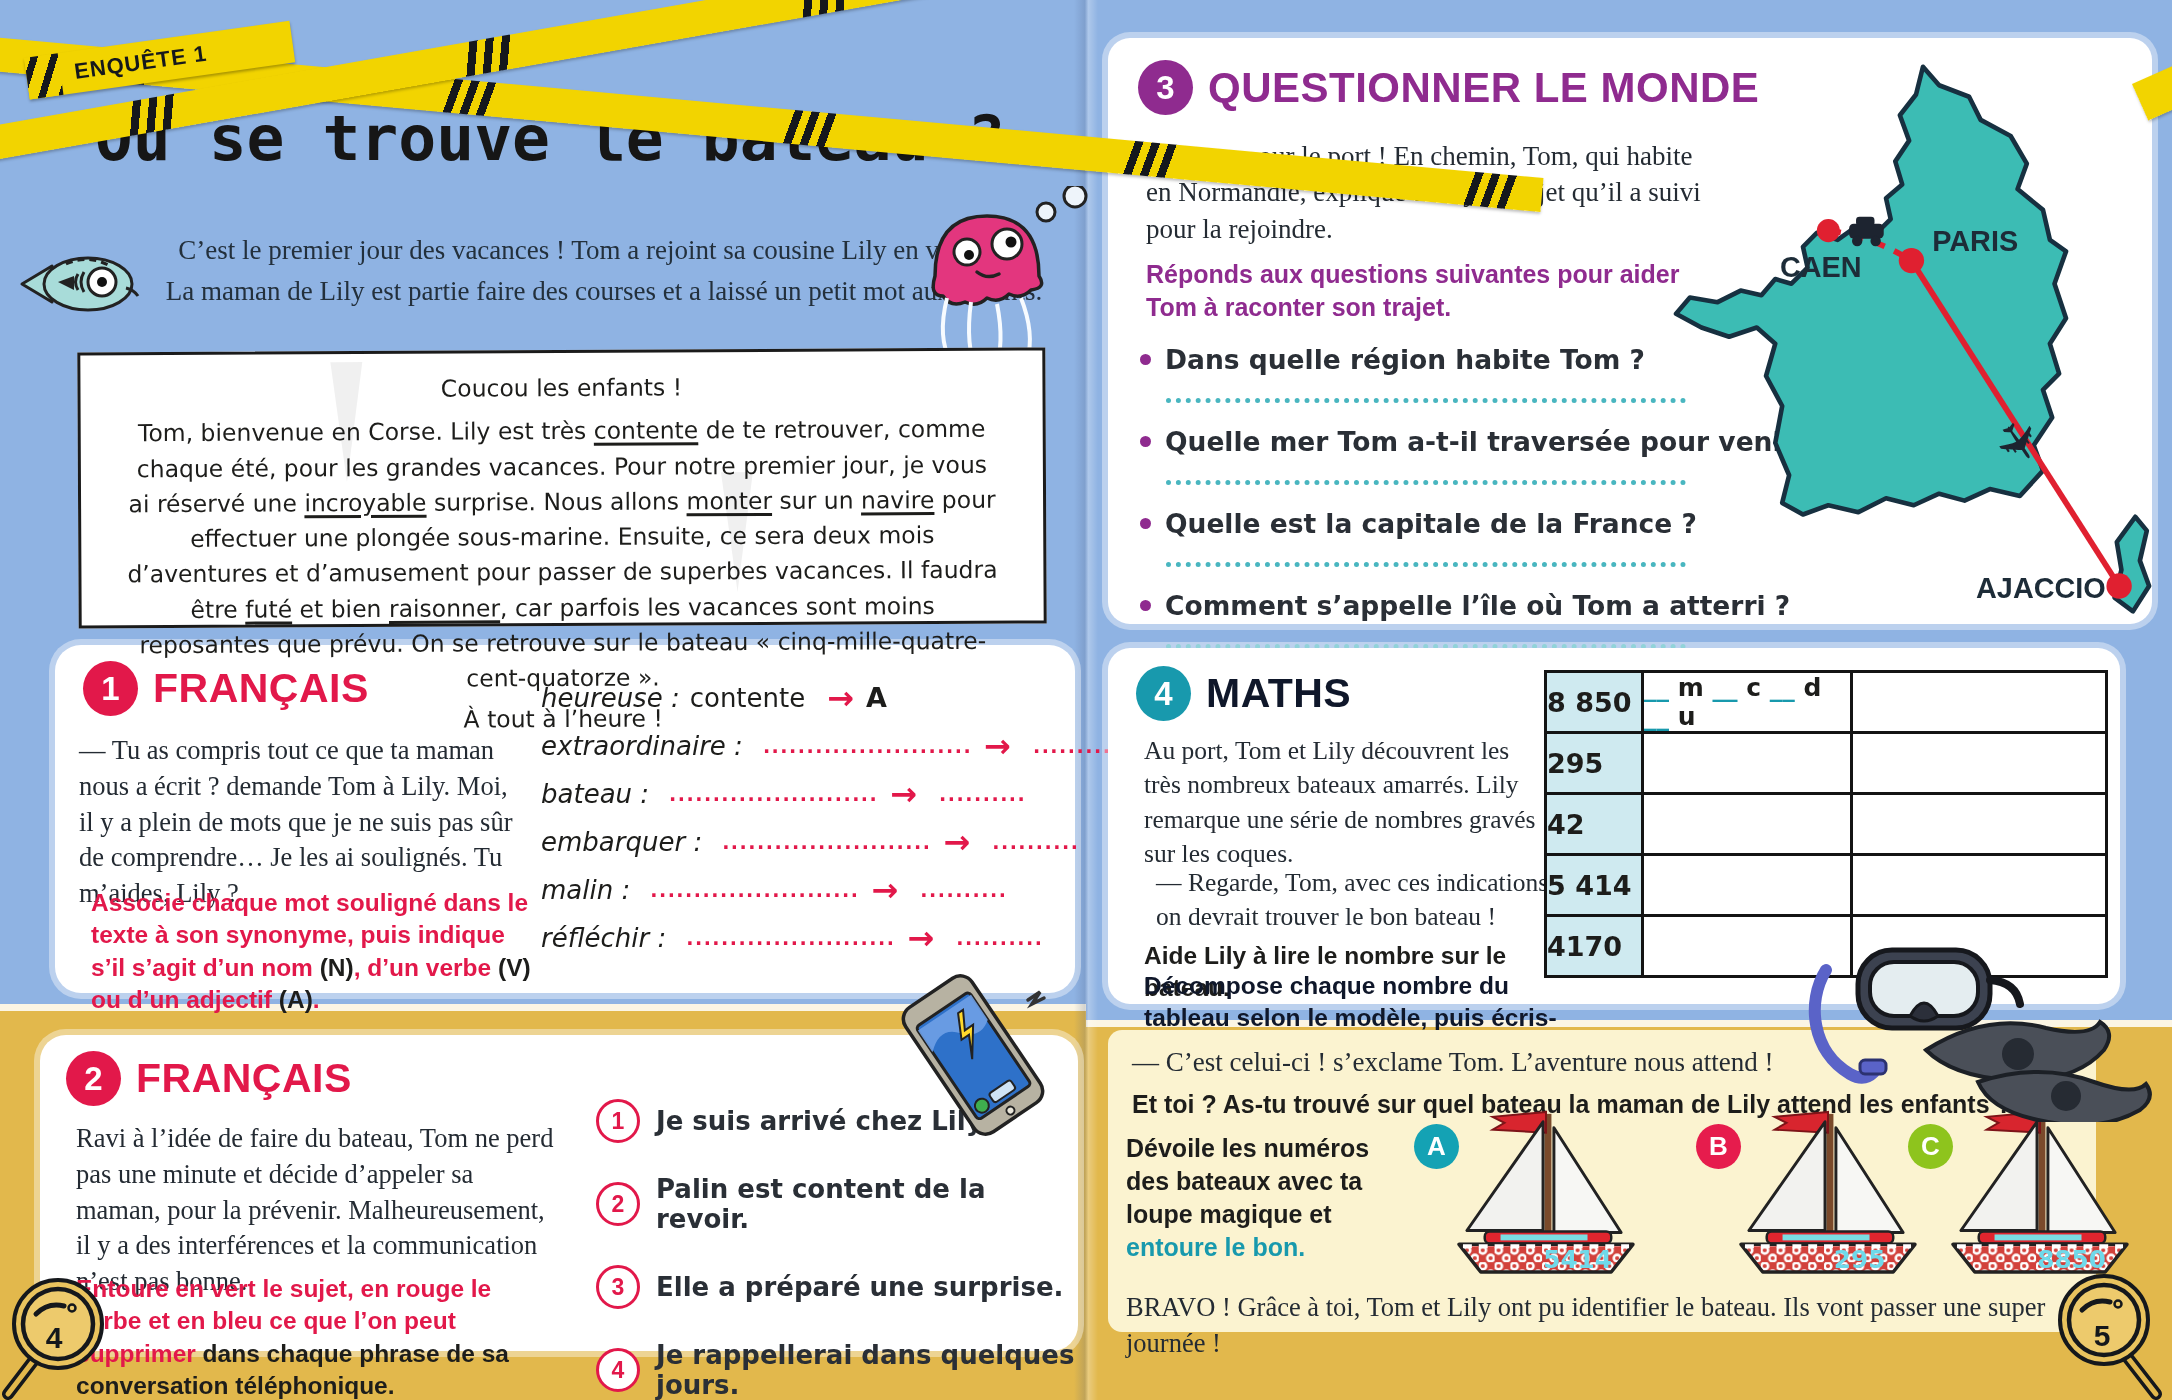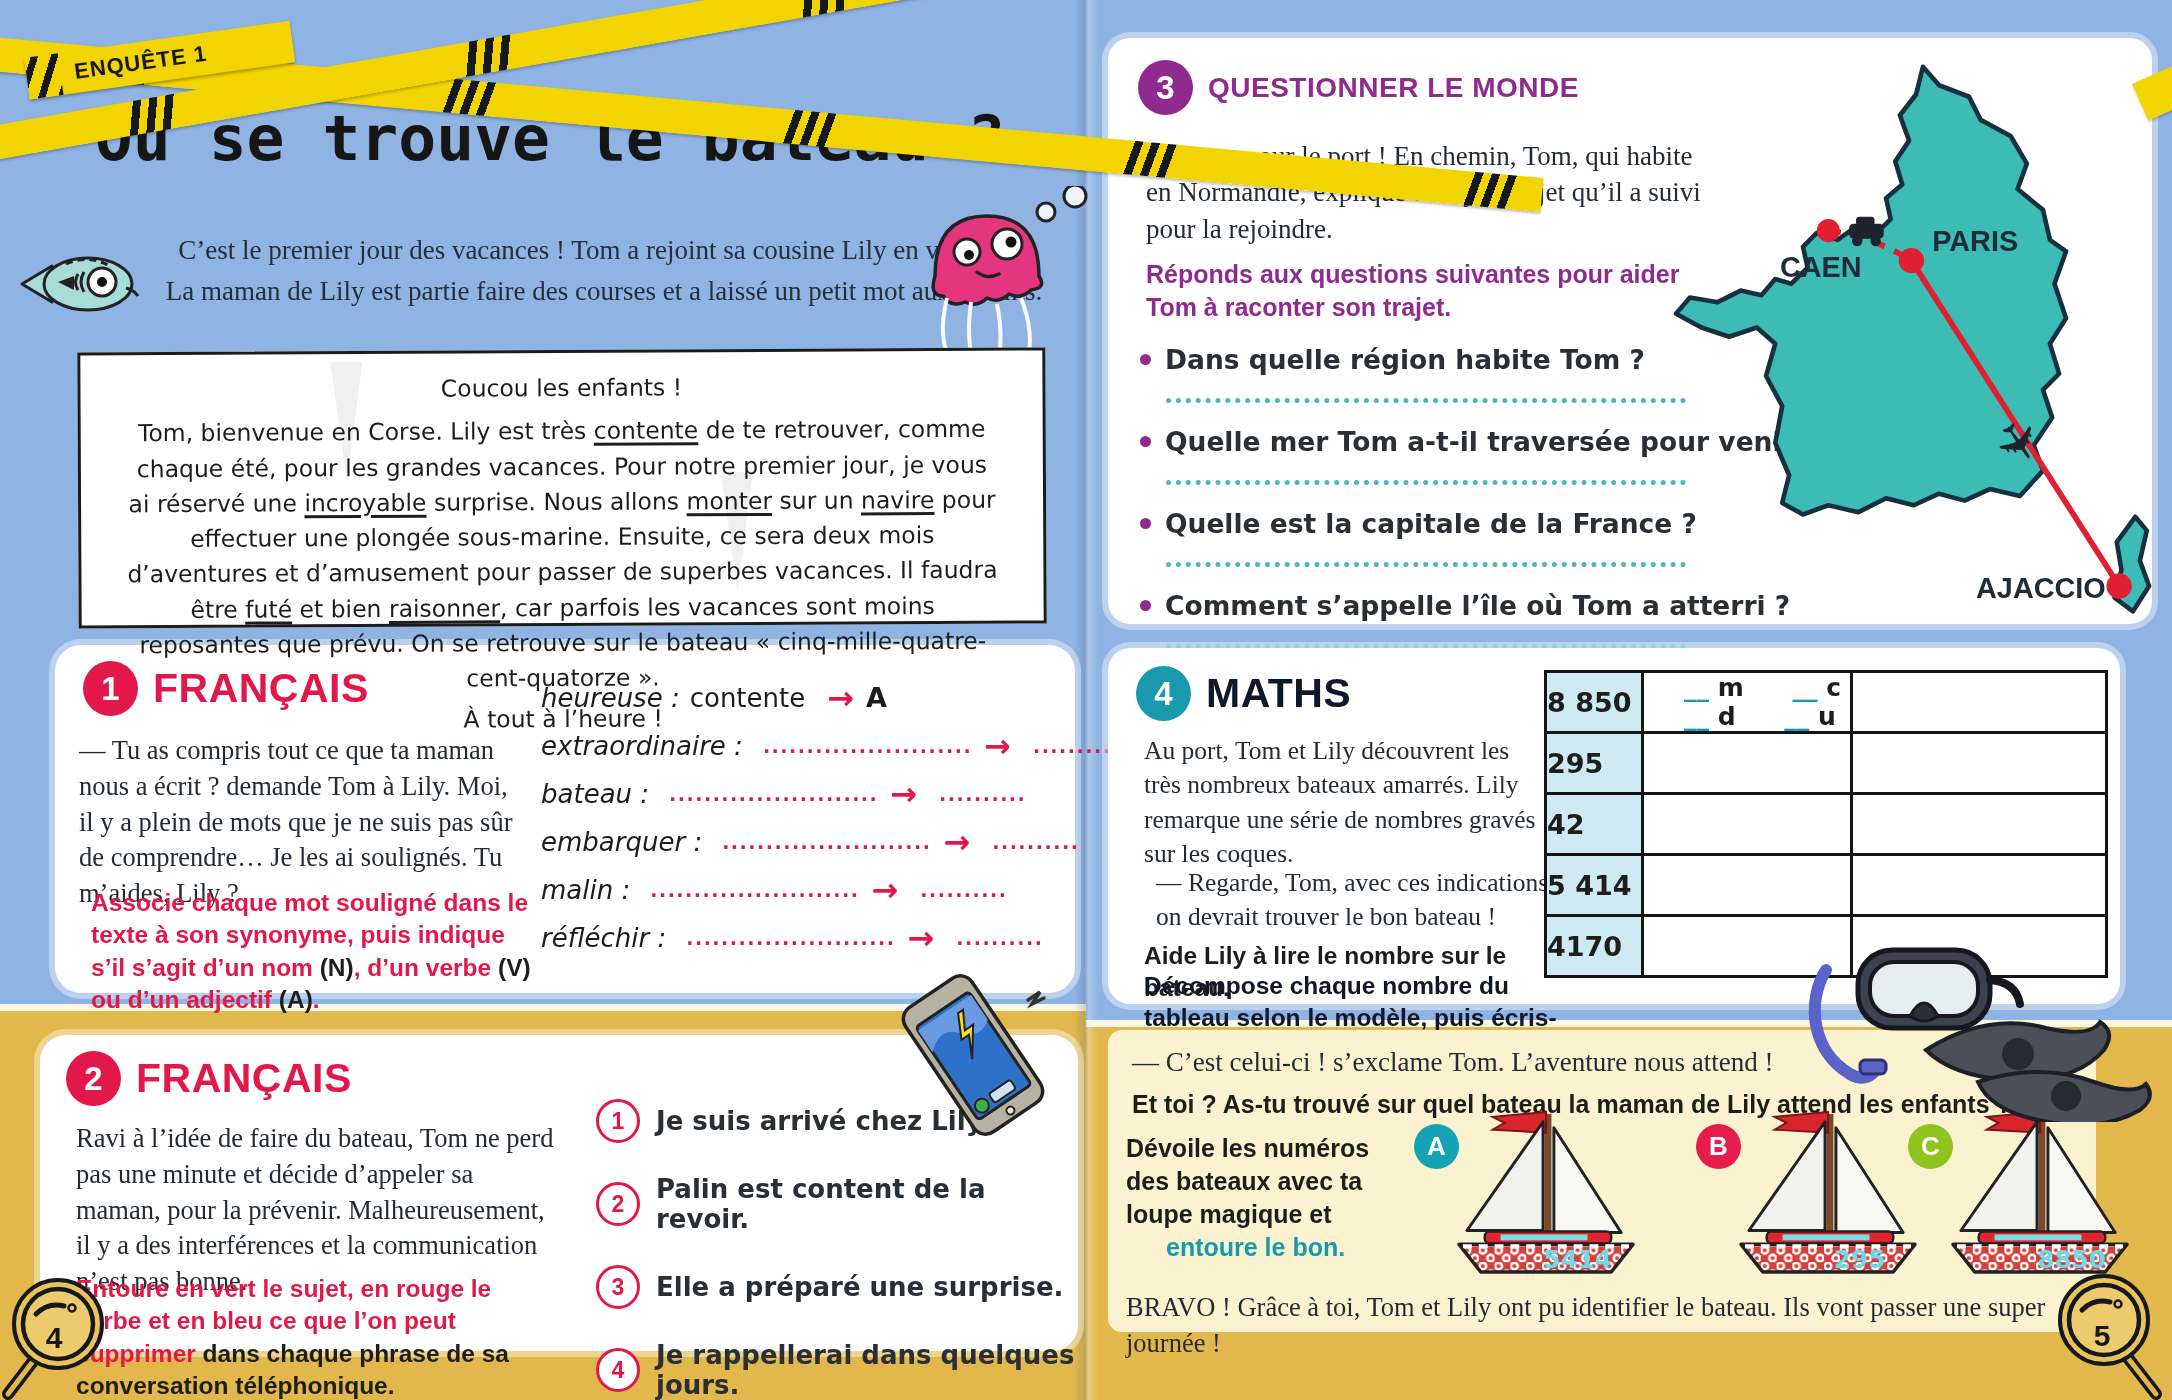--- a/index.html
+++ b/index.html
@@ -32,21 +32,21 @@
   
   .letter{position:absolute;left:78px;top:350px;width:968px;height:276px;background:#fff;
     border:3.5px solid #1b1b1b;transform:rotate(-.3deg);padding:18px 44px 10px;box-sizing:border-box;
     font:23.5px/1.5 "DejaVu Sans",sans-serif;text-align:center;color:#1d1d1b;z-index:2;}
   .letter .crease{position:absolute;width:0;height:0;border-left:16px solid transparent;
     border-right:16px solid transparent;border-top:120px solid rgba(0,0,0,.06);top:8px;}
   .letter .greet{margin-bottom:8px;}
   .letter .close{margin-top:6px;}
   .seg-u{text-decoration:underline;text-decoration-thickness:2.5px;text-underline-offset:4px;}
   .seg-k{color:#1d1d1b;}
-  .seg-tl{color:#1899ad;padding-left:40px;}
+  .seg-tl{color:#1899ad;}
   
   .panel{position:absolute;background:#fff;border-radius:26px;z-index:1;
      box-shadow:0 0 0 6px rgba(255,255,255,.4);}
   .sec-head{position:absolute;display:flex;align-items:center;gap:15px;}
   .sec-badge{width:55px;height:55px;border-radius:50%;display:grid;place-items:center;
      color:#fff;font:900 33px "Liberation Sans",sans-serif;}
   .sec-title{font:900 41px "Liberation Sans",sans-serif;letter-spacing:.5px;}
   .red-bg{background:#e2184a;} .red-tx{color:#e2184a;}
   .purple-bg{background:#8f2b8f;} .purple-tx{color:#8f2b8f;}
   .teal-bg{background:#1899ad;} .teal-tx{color:#0f172a;}
@@ -250,21 +250,21 @@
     <circle cx="58" cy="62" r="44" fill="#e9c35e" stroke="#15181c" stroke-width="4"></circle>
     <circle cx="58" cy="62" r="35" fill="#edca6c" stroke="#15181c" stroke-width="4.5"></circle>
     <path d="M36 52 q12 -12 28 -8" fill="none" stroke="#15181c" stroke-width="5" stroke-linecap="round"></path>
     <circle cx="72" cy="46" r="3.5" fill="none" stroke="#15181c" stroke-width="2.5"></circle>
     <text x="54" y="86" text-anchor="middle" class="pagenum-label" fill="#15181c">4</text>
   </svg>
 
   <div class="panel" style="left:1108px;top:38px;width:1044px;height:586px;border-radius:22px">
     <div class="sec-head" style="left:30px;top:22px">
       <div class="sec-badge purple-bg">3</div>
-      <div class="sec-title purple-tx" style="font-size:28px">QUESTIONNER LE MONDE</div>
+      <div class="sec-title purple-tx" style="font-size:42px">QUESTIONNER LE MONDE</div>
     </div>
     <div class="serif-p" style="position:absolute;left:38px;top:100px;width:562px;font-size:27px">En route pour le port ! En chemin, Tom, qui habite en Normandie, explique à Lily le trajet qu’il a suivi pour la rejoindre.</div>
     <div class="instr purple-tx" style="position:absolute;left:38px;top:220px;width:560px;font-size:25px">Réponds aux questions suivantes pour aider Tom à raconter son trajet.</div>
     <div style="position:absolute;left:32px;top:306px">
       <div class="q-block">
         <div class="q-row">
             <span class="q-bullet"></span>
           <span class="q-text">Dans quelle région habite Tom ?</span>
           </div>
         <div class="dotline"></div>

